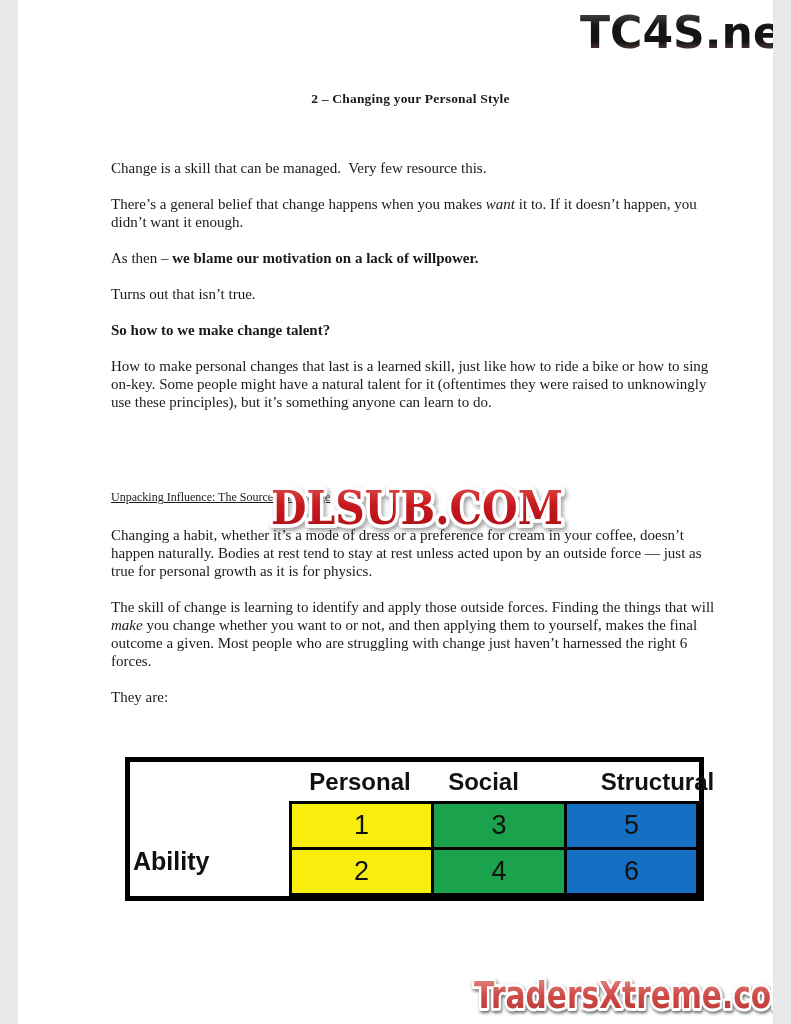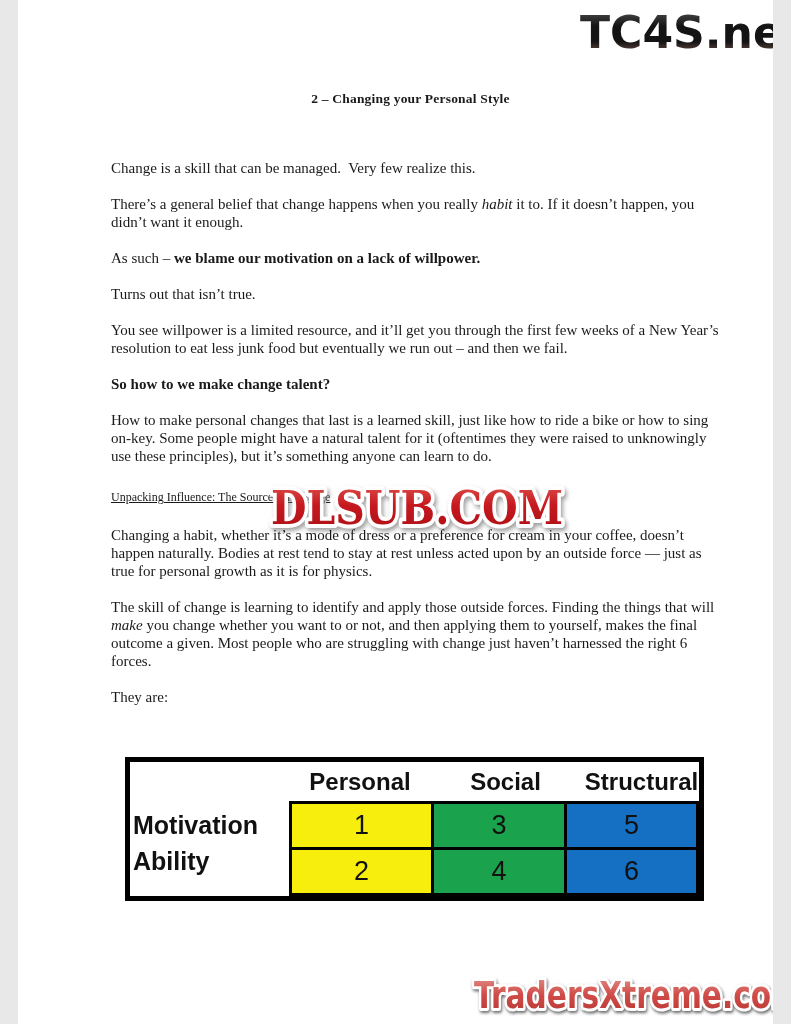--- a/index.html
+++ b/index.html
@@ -56,22 +56,22 @@
     border:5px solid #000;
     background:#fff;
     font-family:"Liberation Sans", sans-serif;
   }
   .thead {
     position:absolute; top:0; height:39px;
     display:flex; align-items:center; justify-content:center;
     font-size:24px; font-weight:bold; color:#111;
   }
   .thead.h0 { left:159px; width:142px; }
-  .thead.h1 { left:309px; width:133px; }
-  .thead.h2 { left:444px; width:135px; }
+  .thead.h1 { left:287px; width:133px; }
+  .thead.h2 { left:460px; width:135px; }
   .rlabel {
     position:absolute; left:3px; width:156px;
     display:flex; align-items:center;
     font-size:25px; font-weight:bold; color:#111;
   }
   .rlabel.r0 { top:39px;  height:49px; }
   .rlabel.r1 { top:76px;  height:46px; }
   .cellgrid {
     position:absolute; left:159px; top:39px;
     width:410px; height:95px;
@@ -99,25 +99,24 @@
         <stop offset="0.68" stop-color="#141414"></stop>
         <stop offset="1" stop-color="#8d6057"></stop>
       </linearGradient>
     </defs>
     <text x="4" y="44" textLength="224" lengthAdjust="spacingAndGlyphs" fill="url(#gTop)">TC4S.net</text>
   </svg>
 
   <div class="chapter-heading">2 – Changing your Personal Style</div>
 
   <div class="paras paras-1" id="paras1">
-      <p class="para"><span>Change is a skill that can be managed.  Very few realize this.</span></p>
-      <p class="para"><span>There’s a general belief that change happens when you really </span><span class="it">habit</span><span> it to. If it doesn’t happen, you didn’t want it enough.</span></p>
-      <p class="para"><span>As such – </span><span class="bd">we blame our motivation on a lack of willpower.</span></p>
+      <p class="para"><span>Change is a skill that can be managed.  Very few resource this.</span></p>
+      <p class="para"><span>There’s a general belief that change happens when you makes </span><span class="it">want</span><span> it to. If it doesn’t happen, you didn’t want it enough.</span></p>
+      <p class="para"><span>As then – </span><span class="bd">we blame our motivation on a lack of willpower.</span></p>
       <p class="para"><span>Turns out that isn’t true.</span></p>
-      <p class="para"><span>You see willpower is a limited resource, and it’ll get you through the first few weeks of a New Year’s resolution to eat less junk food but eventually we run out – and then we fail.</span></p>
       <p class="para"><span class="bd">So how to we make change talent?</span></p>
       <p class="para"><span>How to make personal changes that last is a learned skill, just like how to ride a bike or how to sing on-key. Some people might have a natural talent for it (oftentimes they were raised to unknowingly use these principles), but it’s something anyone can learn to do.</span></p>
     </div>
 
   <div class="section-heading">Unpacking Influence: The Sources of Change</div>
 
   <svg class="logo-mid" viewBox="0 0 306 64">
     <defs>
       <linearGradient id="gMid" x1="0" y1="0" x2="0" y2="1">
         <stop offset="0" stop-color="#e05550"></stop>
@@ -132,21 +131,20 @@
       <p class="para"><span>Changing a habit, whether it’s a mode of dress or a preference for cream in your coffee, doesn’t happen naturally. Bodies at rest tend to stay at rest unless acted upon by an outside force — just as true for personal growth as it is for physics.</span></p>
       <p class="para"><span>The skill of change is learning to identify and apply those outside forces. Finding the things that will </span><span class="it">make</span><span> you change whether you want to or not, and then applying them to yourself, makes the final outcome a given. Most people who are struggling with change just haven’t harnessed the right 6 forces.</span></p>
       <p class="para"><span>They are:</span></p>
     </div>
 
   <div class="ftable">
     <div class="thead h0">Personal</div>
     <div class="thead h1">Social</div>
     <div class="thead h2">Structural</div>
 
-    <div class="rlabel r0">Motivation</div>
     <div class="rlabel r1">Ability</div>
 
     <div class="cellgrid">
       <div class="cell" style="background: rgb(248, 238, 14);">1</div>
       <div class="cell" style="background: rgb(26, 162, 76);">3</div>
       <div class="cell" style="background: rgb(21, 112, 196);">5</div>
       <div class="cell" style="background: rgb(248, 238, 14);">2</div>
       <div class="cell" style="background: rgb(26, 162, 76);">4</div>
       <div class="cell" style="background: rgb(21, 112, 196);">6</div>
     </div>

